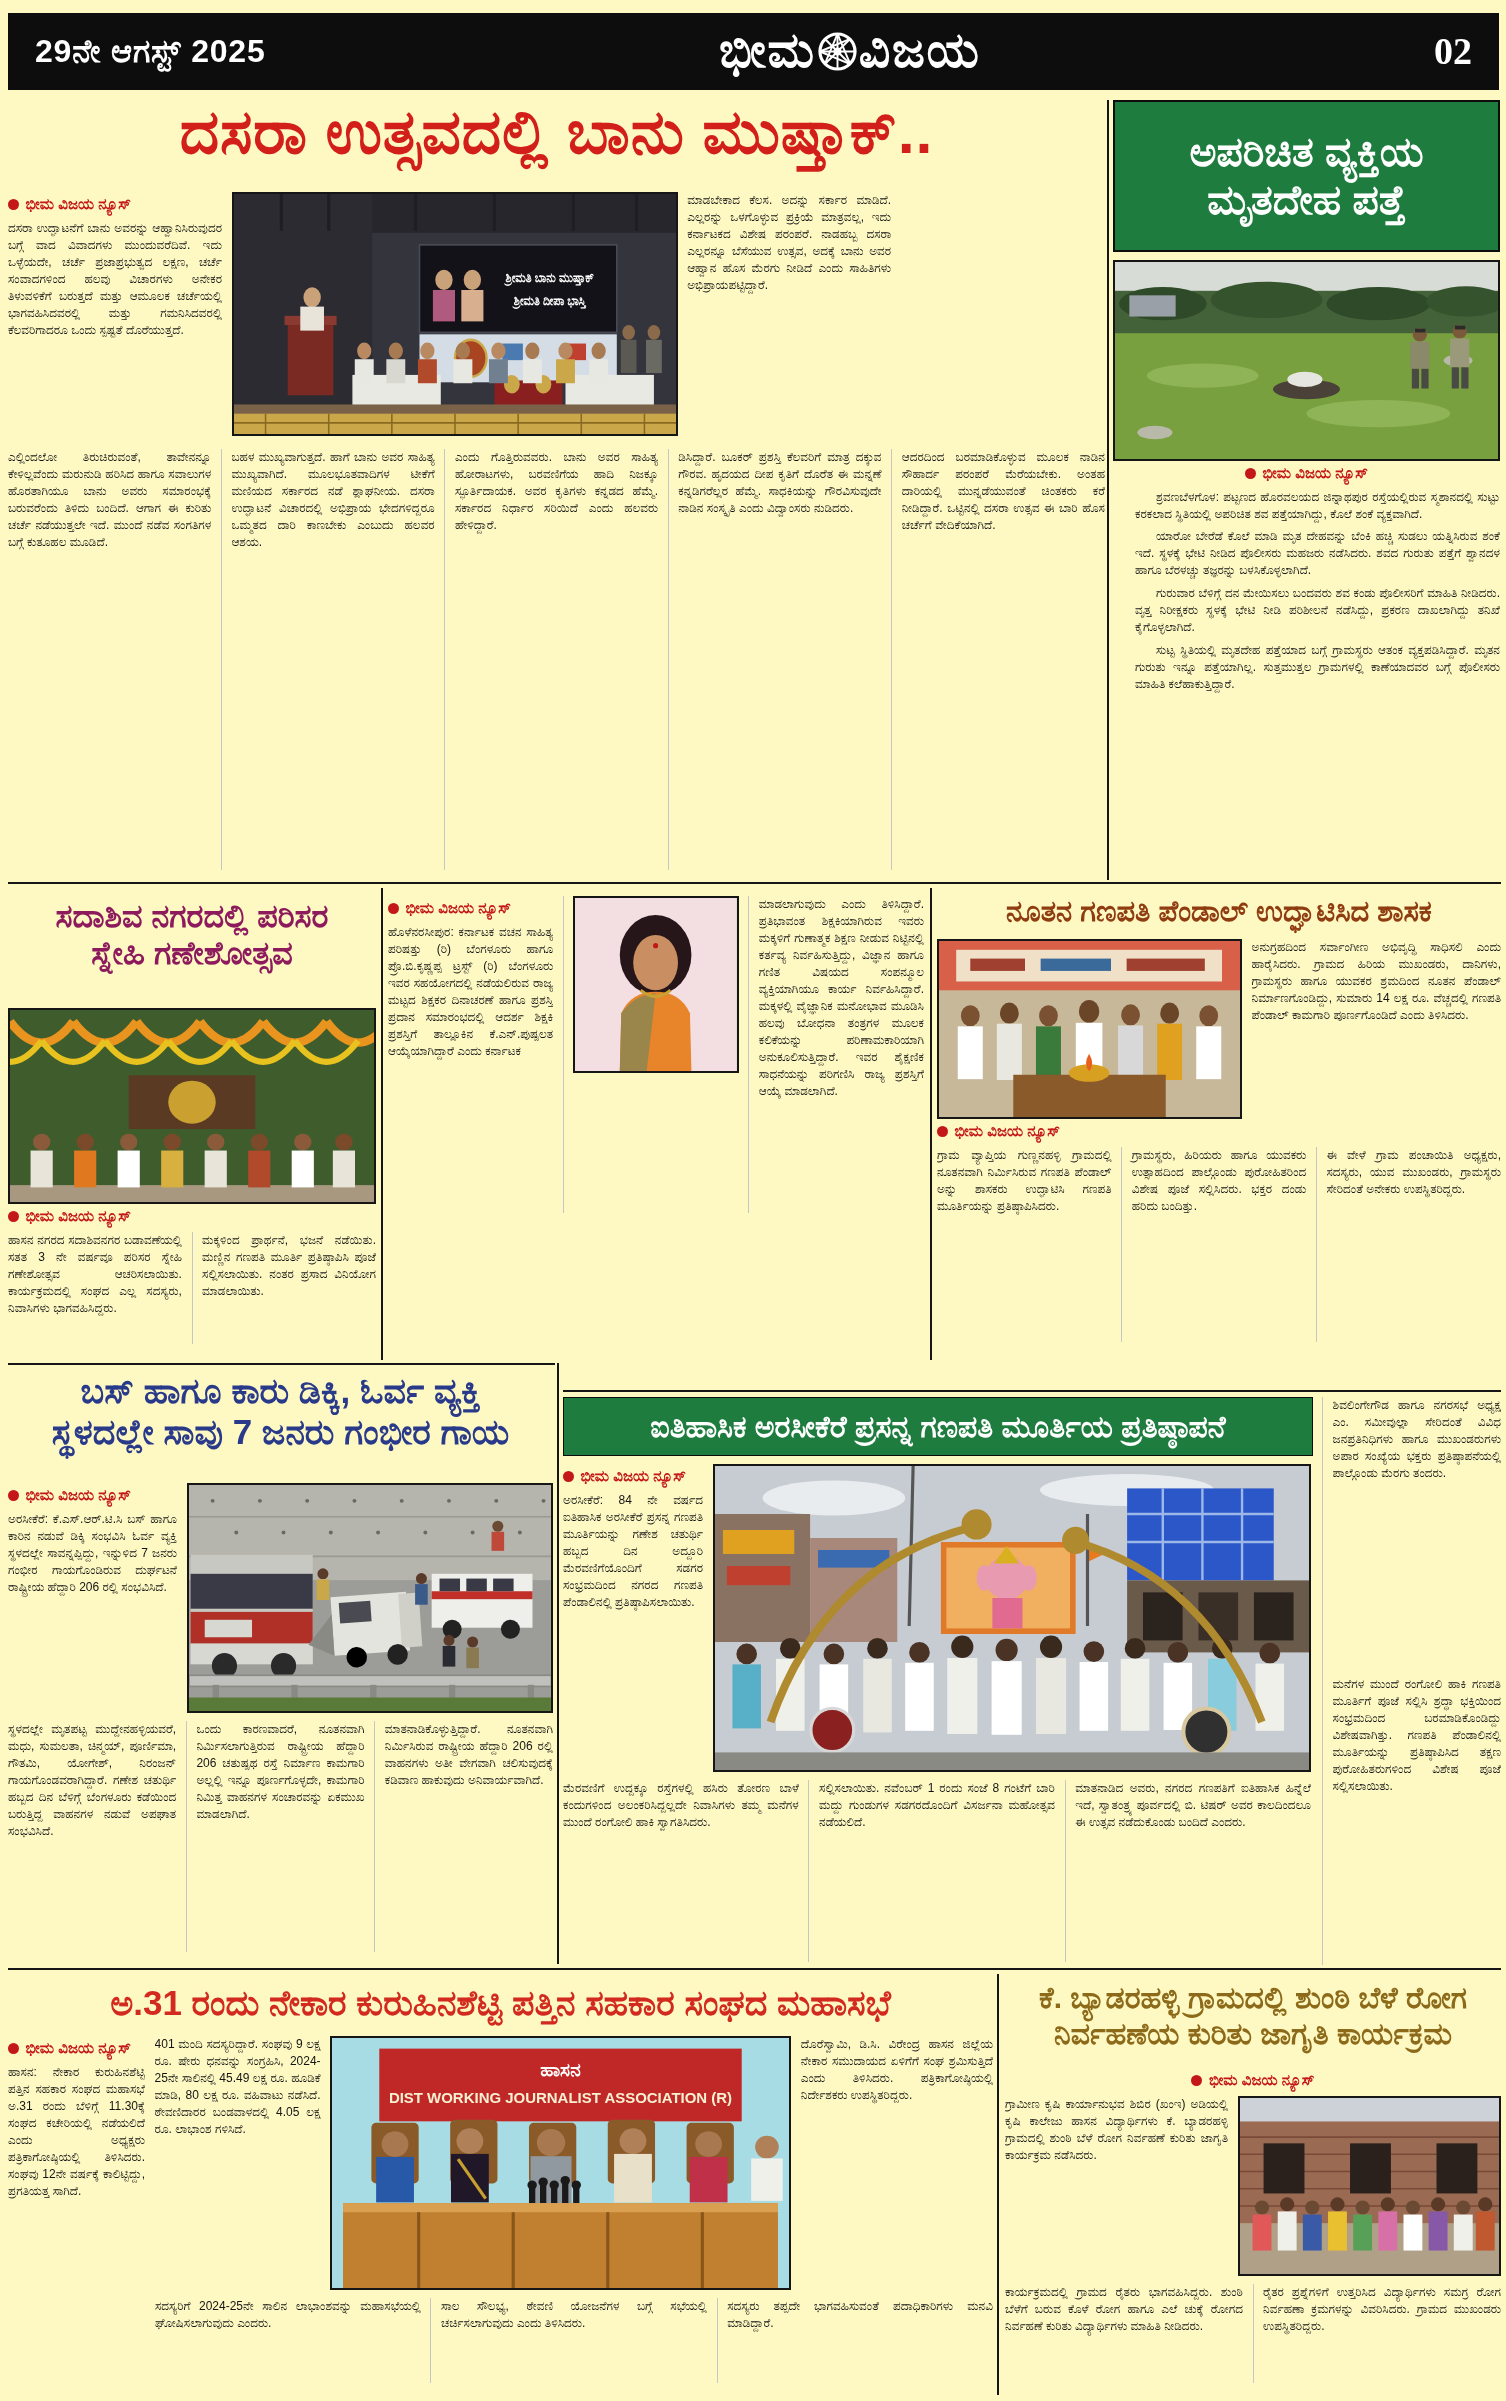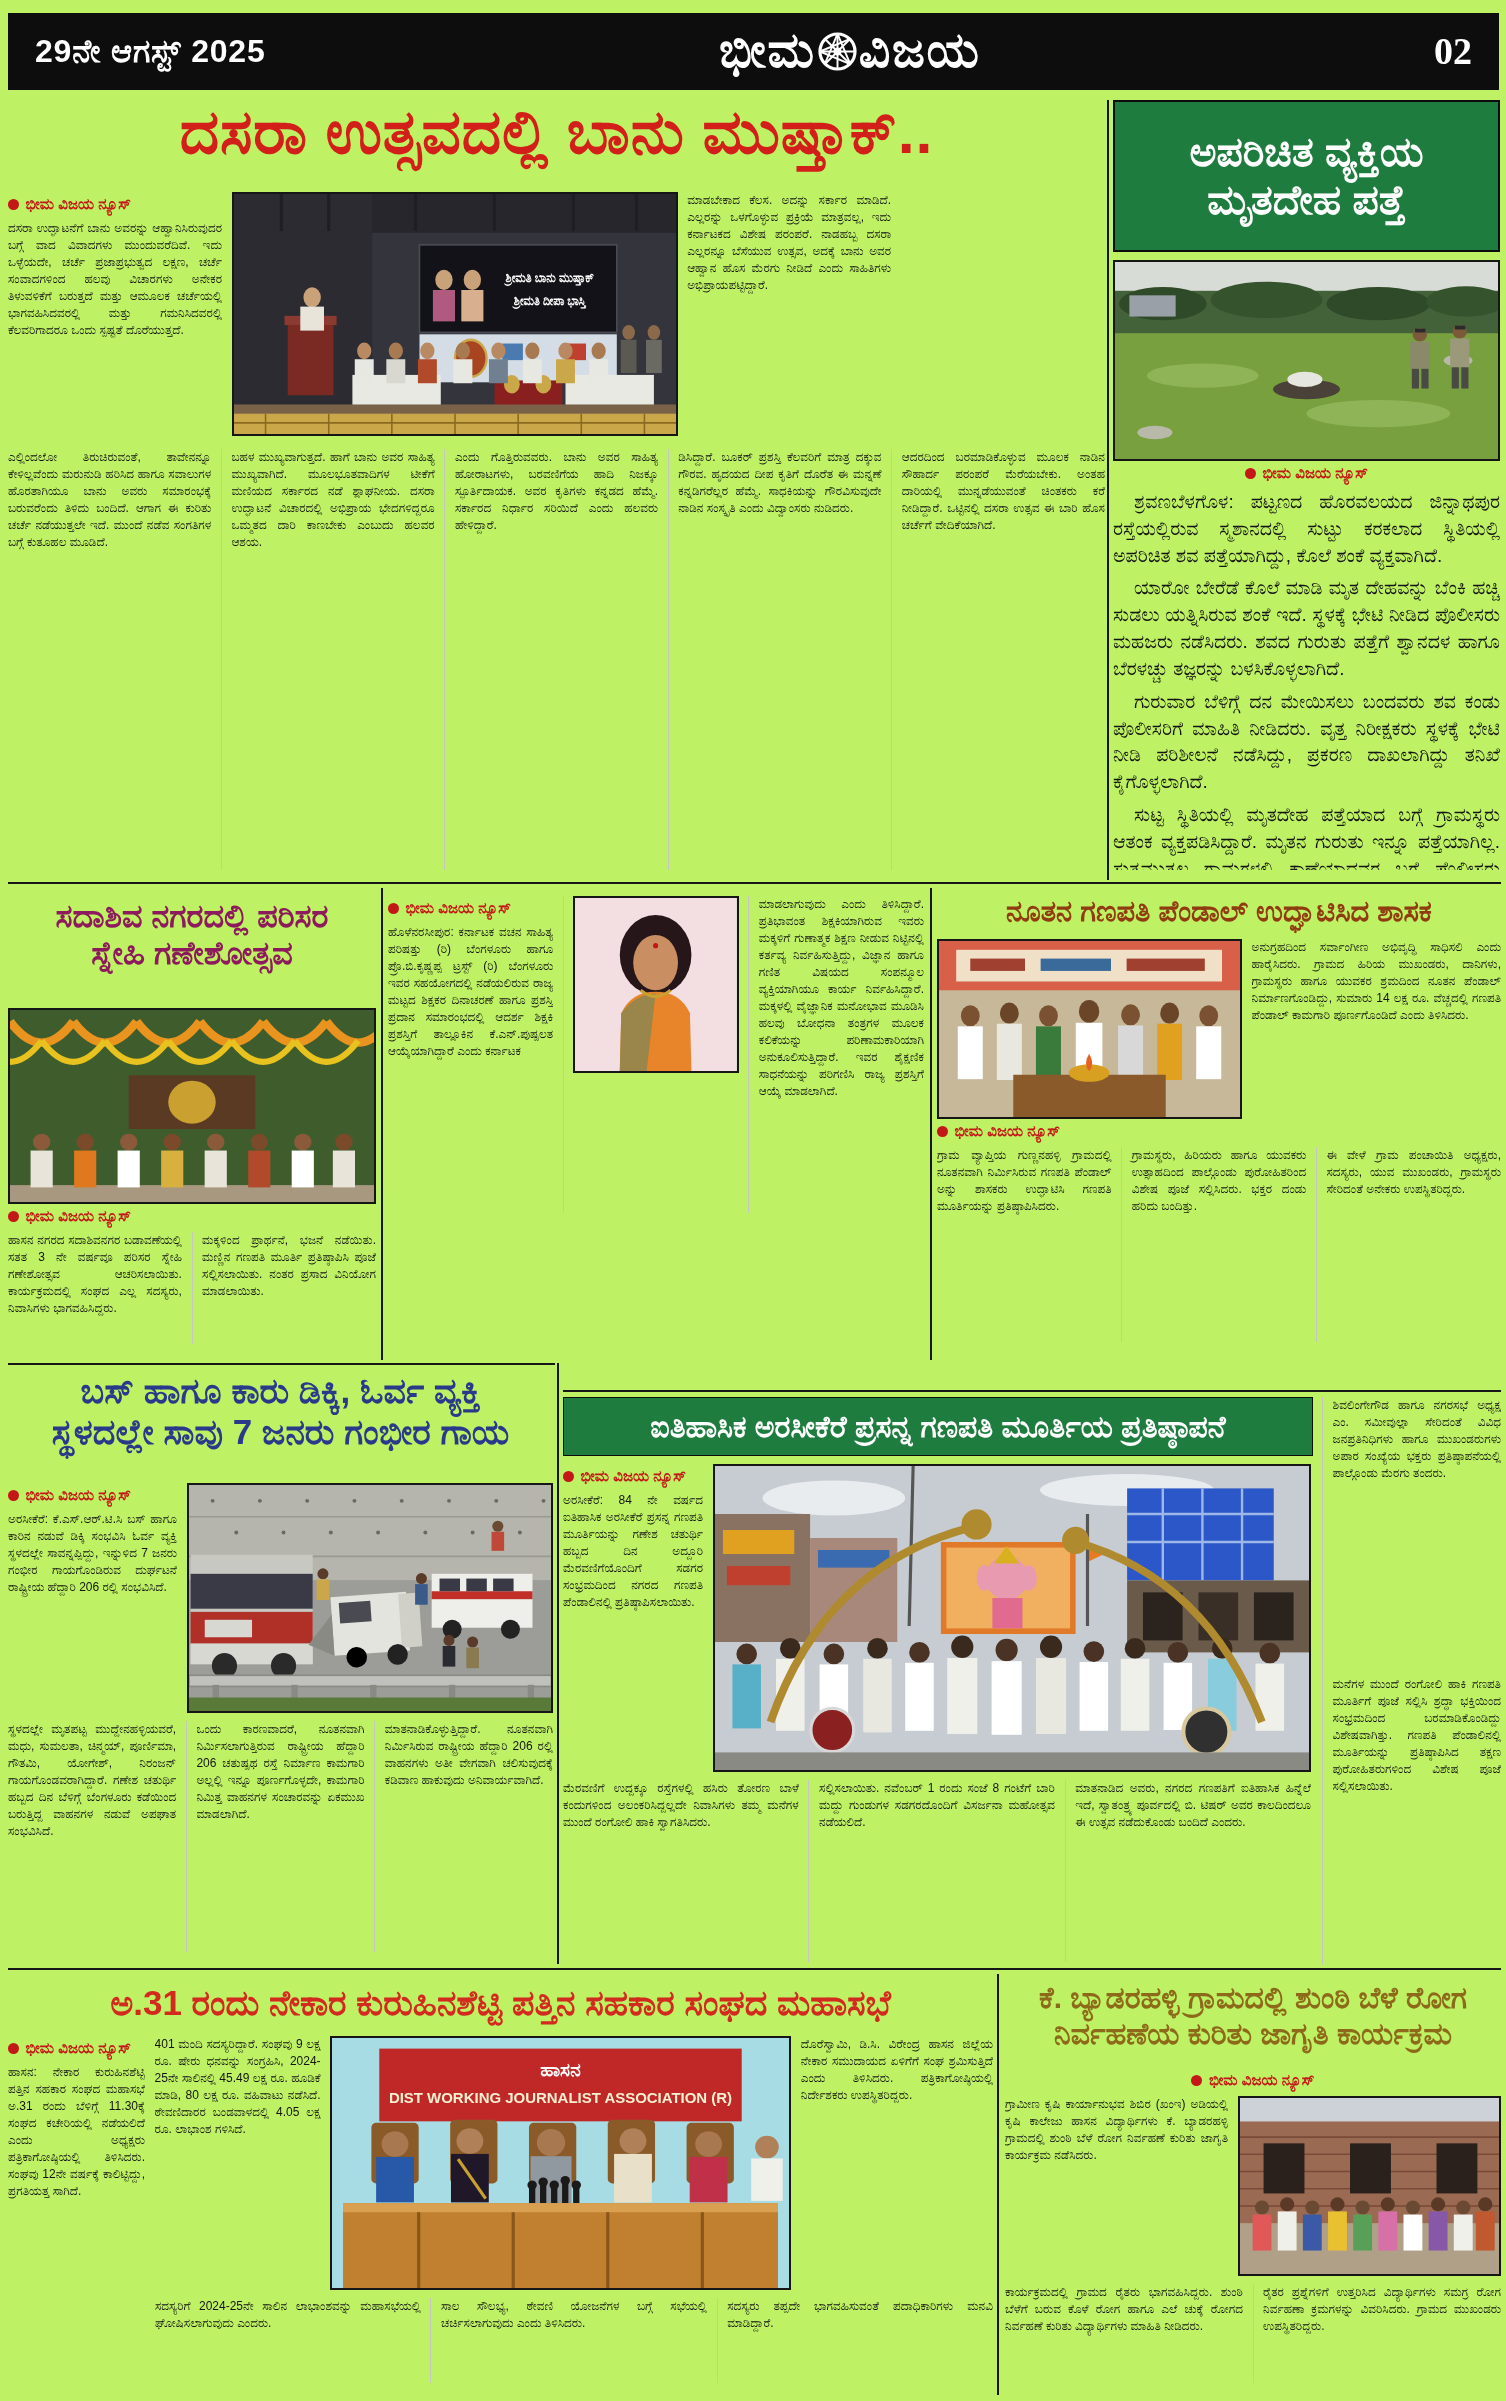--- a/index.html
+++ b/index.html
@@ -1,16 +1,16 @@
 <!DOCTYPE html>
 <html style="font-size:12.8px"><head>
 <meta charset="utf-8">
 <style>
   html,body{margin:0;padding:0;background:#e8e8e4;}
-  .page{position:relative;width:1507px;height:2401px;background:#bef264;margin:0 auto;
+  .page{position:relative;width:1507px;height:2401px;background:#fef9c3;margin:0 auto;
         font-family:"Liberation Sans",sans-serif;overflow:hidden;}
   .abs{position:absolute;}
   
   .masthead{left:8px;top:12.8px;width:1491px;height:77px;background:#0d0d0d;color:#fff;
             display:flex;align-items:center;justify-content:space-between;padding:0 27px;box-sizing:border-box;}
   .mh-date{font-size:32px;font-weight:bold;letter-spacing:0.8px;}
   .mh-title{display:flex;align-items:center;font-size:49px;font-weight:bold;letter-spacing:1.6px;}
   .mh-page{font-size:38px;font-family:"Liberation Serif",serif;font-weight:bold;}
   
   .rule{background:#161616;}
@@ -192,21 +192,21 @@
           <rect x="420" y="101" width="24" height="38" fill="#9a9a7a"></rect>
             <rect x="422" y="139" width="9" height="28" fill="#4a4a44"></rect>
             <rect x="434" y="139" width="9" height="28" fill="#4a4a44"></rect>
         </g>
       </svg>
     </div>
     <div class="byline center">
       <span class="dot"></span>
       <span>ಭೀಮ ವಿಜಯ ನ್ಯೂಸ್</span>
     </div>
-    <div class="body-text" style="height:381px;font-size:19px;">
+    <div class="body-text" style="height:381px;font-size:12px;margin-left:22px;">
       <p>ಶ್ರವಣಬೆಳಗೊಳ: ಪಟ್ಟಣದ ಹೊರವಲಯದ ಜಿನ್ನಾಥಪುರ ರಸ್ತೆಯಲ್ಲಿರುವ ಸ್ಮಶಾನದಲ್ಲಿ ಸುಟ್ಟು ಕರಕಲಾದ ಸ್ಥಿತಿಯಲ್ಲಿ ಅಪರಿಚಿತ ಶವ ಪತ್ತೆಯಾಗಿದ್ದು, ಕೊಲೆ ಶಂಕೆ ವ್ಯಕ್ತವಾಗಿದೆ.</p>
       <p>ಯಾರೋ ಬೇರೆಡೆ ಕೊಲೆ ಮಾಡಿ ಮೃತ ದೇಹವನ್ನು ಬೆಂಕಿ ಹಚ್ಚಿ ಸುಡಲು ಯತ್ನಿಸಿರುವ ಶಂಕೆ ಇದೆ. ಸ್ಥಳಕ್ಕೆ ಭೇಟಿ ನೀಡಿದ ಪೊಲೀಸರು ಮಹಜರು ನಡೆಸಿದರು. ಶವದ ಗುರುತು ಪತ್ತೆಗೆ ಶ್ವಾನದಳ ಹಾಗೂ ಬೆರಳಚ್ಚು ತಜ್ಞರನ್ನು ಬಳಸಿಕೊಳ್ಳಲಾಗಿದೆ.</p>
       <p>ಗುರುವಾರ ಬೆಳಿಗ್ಗೆ ದನ ಮೇಯಿಸಲು ಬಂದವರು ಶವ ಕಂಡು ಪೊಲೀಸರಿಗೆ ಮಾಹಿತಿ ನೀಡಿದರು. ವೃತ್ತ ನಿರೀಕ್ಷಕರು ಸ್ಥಳಕ್ಕೆ ಭೇಟಿ ನೀಡಿ ಪರಿಶೀಲನೆ ನಡೆಸಿದ್ದು, ಪ್ರಕರಣ ದಾಖಲಾಗಿದ್ದು ತನಿಖೆ ಕೈಗೊಳ್ಳಲಾಗಿದೆ.</p>
       <p>ಸುಟ್ಟ ಸ್ಥಿತಿಯಲ್ಲಿ ಮೃತದೇಹ ಪತ್ತೆಯಾದ ಬಗ್ಗೆ ಗ್ರಾಮಸ್ಥರು ಆತಂಕ ವ್ಯಕ್ತಪಡಿಸಿದ್ದಾರೆ. ಮೃತನ ಗುರುತು ಇನ್ನೂ ಪತ್ತೆಯಾಗಿಲ್ಲ. ಸುತ್ತಮುತ್ತಲ ಗ್ರಾಮಗಳಲ್ಲಿ ಕಾಣೆಯಾದವರ ಬಗ್ಗೆ ಪೊಲೀಸರು ಮಾಹಿತಿ ಕಲೆಹಾಕುತ್ತಿದ್ದಾರೆ.</p>
     </div>
   </div>
 
   <div class="abs rule" style="left:8px;top:882px;width:1493px;height:2.4px;"></div>
 
   <div class="abs" style="left:8px;top:888px;width:368px;height:472px;">

